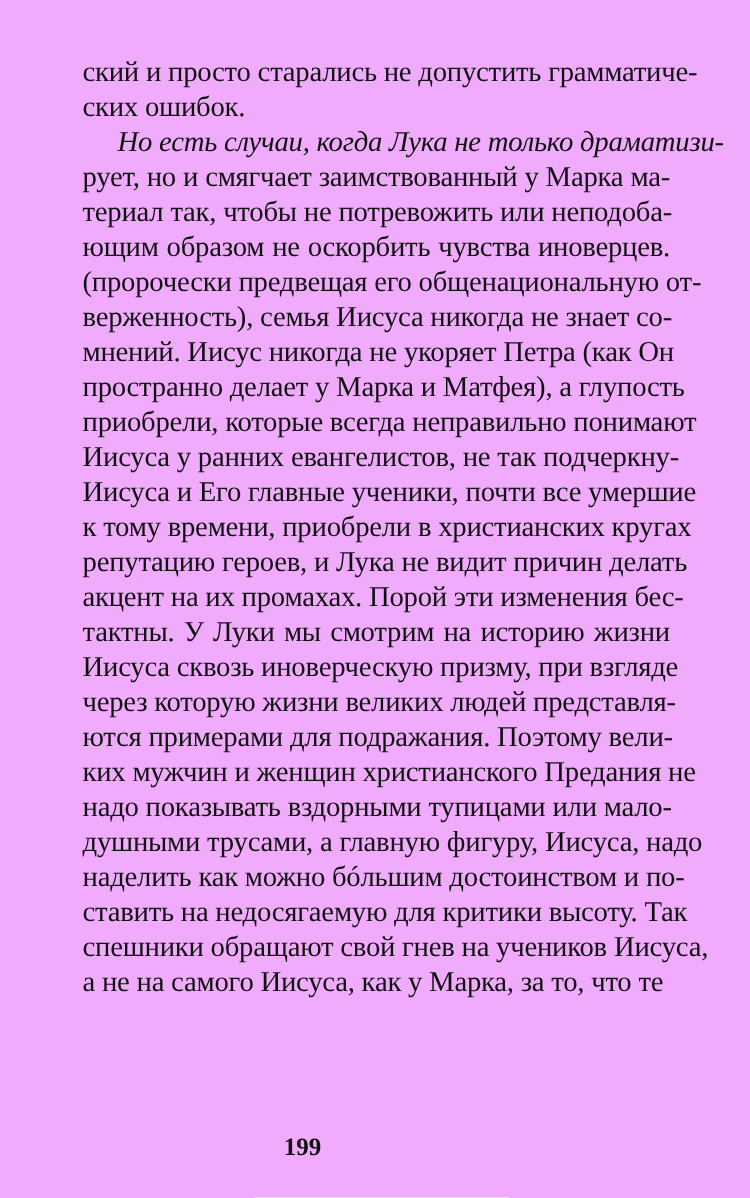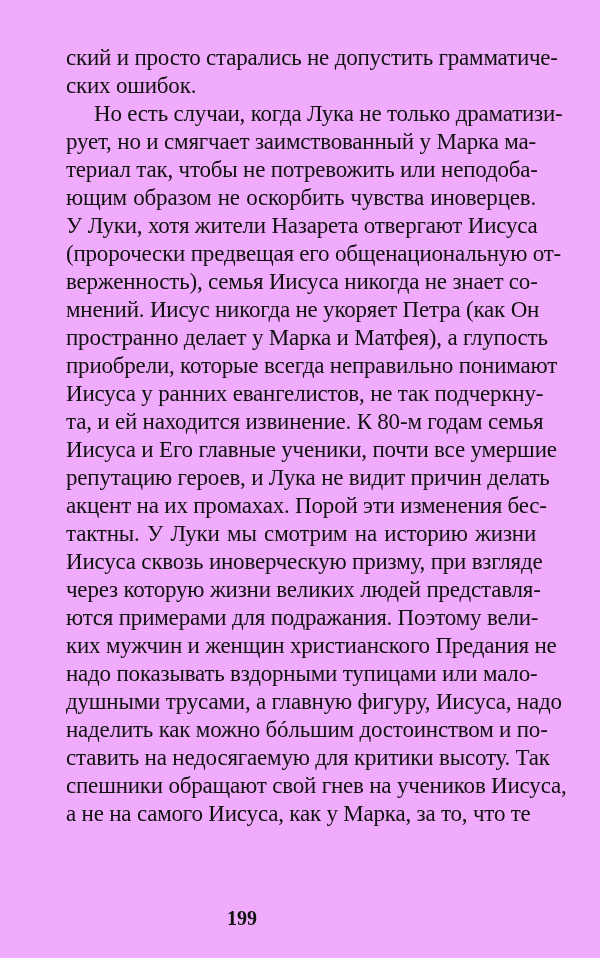--- a/index.html
+++ b/index.html
@@ -38,20 +38,21 @@
       text-align: justify;
       text-align-last: justify;
       letter-spacing: -0.2px;
     }
     .line.last {
       text-align: left;
       text-align-last: left;
     }
     .line.indent {
       padding-left: 28px;
+      font-style: italic;
     }
     .page-number {
       position: absolute;
       left: 0;
       width: 484px;
       top: 906px;
       text-align: center;
       font-size: 20px;
       font-weight: bold;
       line-height: 24px;
@@ -63,29 +64,28 @@
 <div class="page">
   <div class="text-block">
 
     <span class="line">ский и просто старались не допустить граммати­че-</span>
     <span class="line last">ских ошибок.</span>
 
     <span class="line indent">Но есть случаи, когда Лука не только драматизи-</span>
     <span class="line">рует, но и смягчает заимствованный у Марка ма-</span>
     <span class="line">териал так, чтобы не потревожить или неподоба-</span>
     <span class="line">ющим образом не оскорбить чувства иноверцев.</span>
-    <span class="line">У Луки, хотя жители Назарета отвергают Иисуса</span>
     <span class="line">(пророчески предвещая его общенациональную от-</span>
     <span class="line">верженность), семья Иисуса никогда не знает со-</span>
     <span class="line">мнений. Иисус никогда не укоряет Петра (как Он</span>
     <span class="line">пространно делает у Марка и Матфея), а глупость</span>
     <span class="line">приобрели, которые всегда неправильно понимают</span>
     <span class="line">Иисуса у ранних евангелистов, не так подчеркну-</span>
-    <span class="line">та, и ей находится извинение. К 80-м годам семья</span>
     <span class="line">Иисуса и Его главные ученики, почти все умершие</span>
+    <span class="line">к тому времени, приобрели в христианских кругах</span>
     <span class="line">репутацию героев, и Лука не видит причин делать</span>
     <span class="line">акцент на их промахах. Порой эти изменения бес-</span>
     <span class="line">тактны. У Луки мы смотрим на историю жизни</span>
     <span class="line">Иисуса сквозь иноверческую призму, при взгляде</span>
     <span class="line">через которую жизни великих людей представля-</span>
     <span class="line">ются примерами для подражания. Поэтому вели-</span>
     <span class="line">ких мужчин и женщин христианского Предания не</span>
     <span class="line">надо показывать вздорными тупицами или мало-</span>
     <span class="line">душными трусами, а главную фигуру, Иисуса, надо</span>
     <span class="line">наделить как можно бóльшим достоинством и по-</span>

